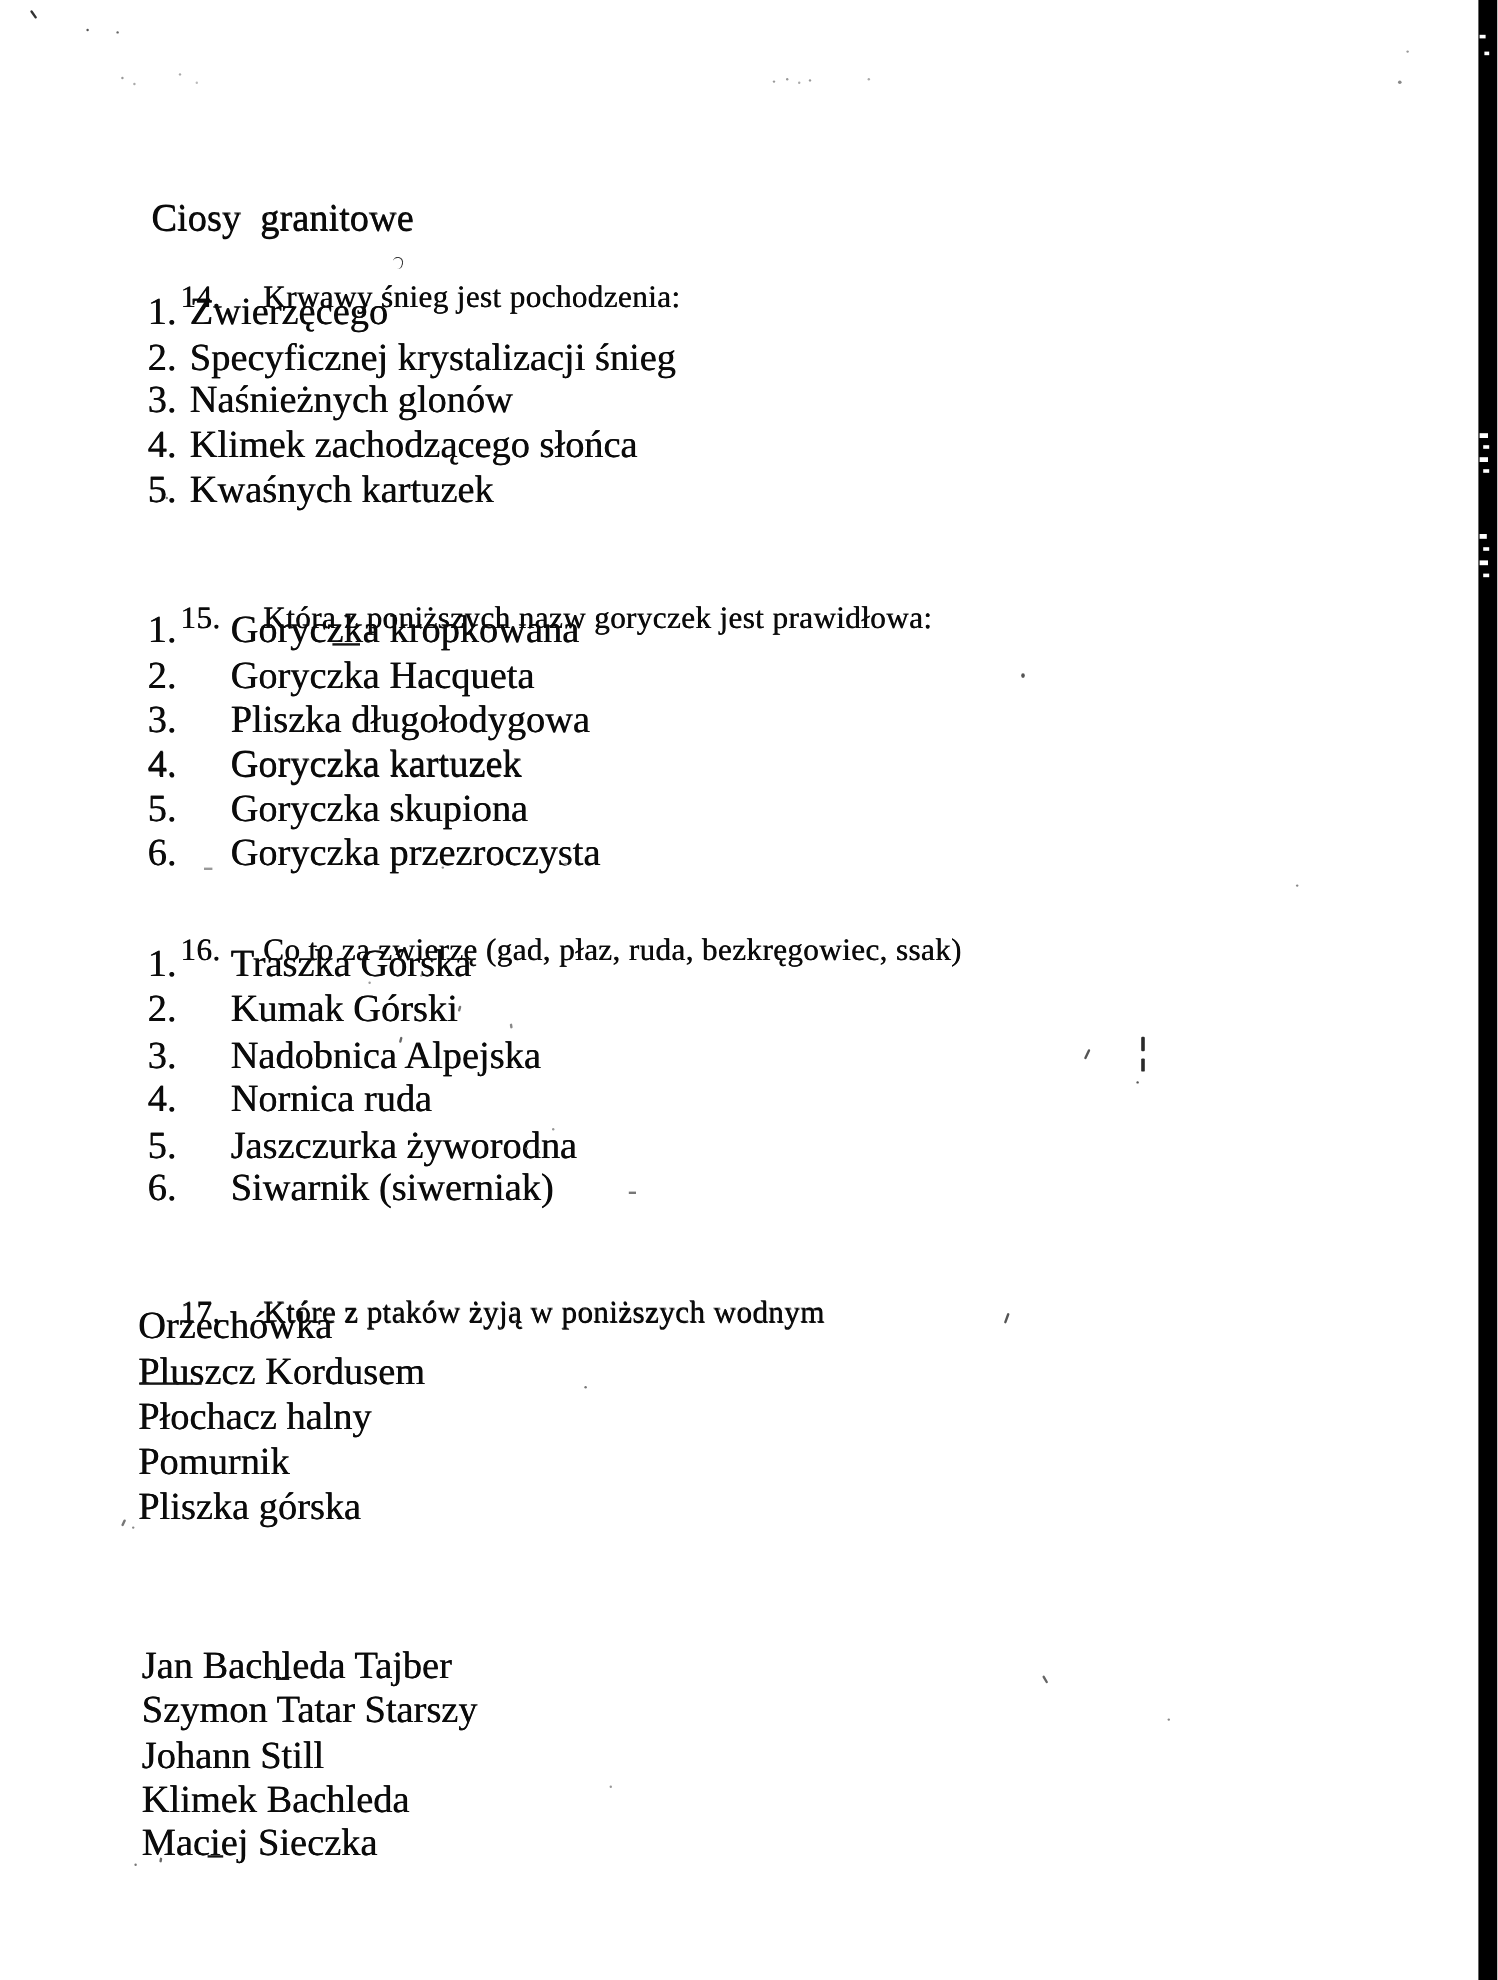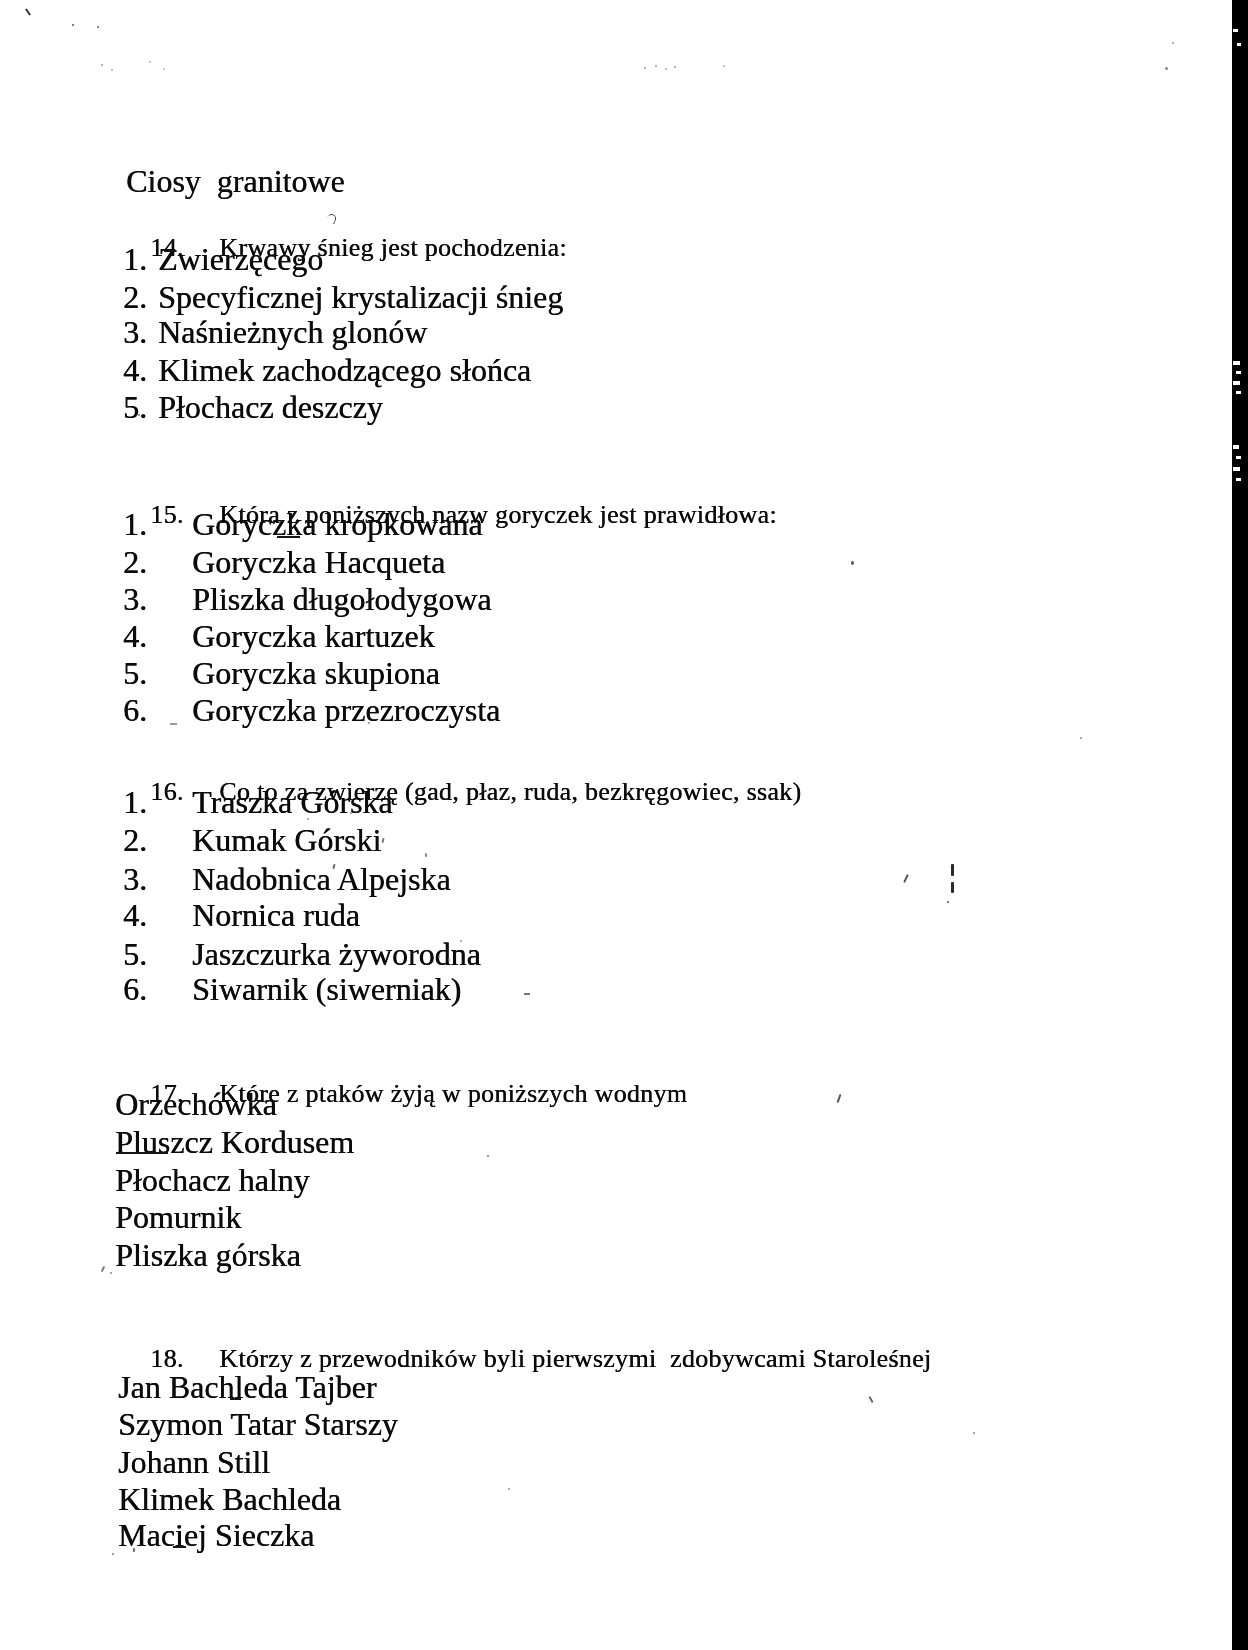--- a/index.html
+++ b/index.html
@@ -42,21 +42,21 @@
 
   <div class="line" style="top:163px;left:126px">Ciosy  granitowe</div>
 
   <div class="line head" style="top:203px;left:123px">
     <span class="num">14.</span><span>Krwawy śnieg jest pochodzenia:</span>
   </div>
   <div class="line opt14" style="top:241px;left:123px"><span class="num">1.</span><span>Zwierzęcego</span></div>
   <div class="line opt14" style="top:279px;left:123px"><span class="num">2.</span><span>Specyficznej krystalizacji śnieg</span></div>
   <div class="line opt14" style="top:314px;left:123px"><span class="num">3.</span><span>Naśnieżnych glonów</span></div>
   <div class="line opt14" style="top:352px;left:123px"><span class="num">4.</span><span>Klimek zachodzącego słońca</span></div>
-  <div class="line opt14" style="top:389px;left:123px"><span class="num">5.</span><span>Płochacz deszczy</span></div>
+  <div class="line opt14" style="top:389px;left:123px"><span class="num">5.</span><span>Kwaśnych kartuzek</span></div>
 
   <div class="line head" style="top:470px;left:123px">
     <span class="num">15.</span><span>Która z poniższych nazw goryczek jest prawidłowa:</span>
   </div>
   <div class="line opt15" style="top:506px;left:123px"><span class="num">1.</span><span>Goryczka kropkowana</span></div>
   <div class="line opt15" style="top:544px;left:123px"><span class="num">2.</span><span>Goryczka Hacqueta</span></div>
   <div class="line opt15" style="top:581px;left:123px"><span class="num">3.</span><span>Pliszka długołodygowa</span></div>
   <div class="line opt15" style="top:618px;left:123px"><span class="num">4.</span><span>Goryczka kartuzek</span></div>
   <div class="line opt15" style="top:655px;left:123px"><span class="num">5.</span><span>Goryczka skupiona</span></div>
   <div class="line opt15" style="top:692px;left:123px"><span class="num">6.</span><span>Goryczka przezroczysta</span></div>
@@ -73,23 +73,20 @@
 
   <div class="line head" style="top:1049px;left:123px">
     <span class="num">17.</span><span>Które z ptaków żyją w poniższych wodnym</span>
   </div>
   <div class="line" style="top:1086px;left:115px">Orzechówka</div>
   <div class="line" style="top:1124px;left:115px">Pluszcz Kordusem</div>
   <div class="line" style="top:1162px;left:115px">Płochacz halny</div>
   <div class="line" style="top:1199px;left:115px">Pomurnik</div>
   <div class="line" style="top:1237px;left:115px">Pliszka górska</div>
 
-  <div class="line head" style="top:1314px;left:123px">
-    <span class="num">18.</span><span>Którzy z przewodników byli pierwszymi  zdobywcami Staroleśnej</span>
-  </div>
   <div class="line" style="top:1369px;left:118px">Jan Bachleda Tajber</div>
   <div class="line" style="top:1406px;left:118px">Szymon Tatar Starszy</div>
   <div class="line" style="top:1444px;left:118px">Johann Still</div>
   <div class="line" style="top:1481px;left:118px">Klimek Bachleda</div>
   <div class="line" style="top:1517px;left:118px">Maciej Sieczka</div>
 
   <div class="mark-line" style="left:277px;top:536px;width:23px"></div>
   <div class="mark-line" style="left:116px;top:1152px;width:52px"></div>
   <div class="mark-line" style="left:230px;top:1398px;width:11px"></div>
   <div class="mark-line" style="left:173px;top:1546px;width:13px"></div>

